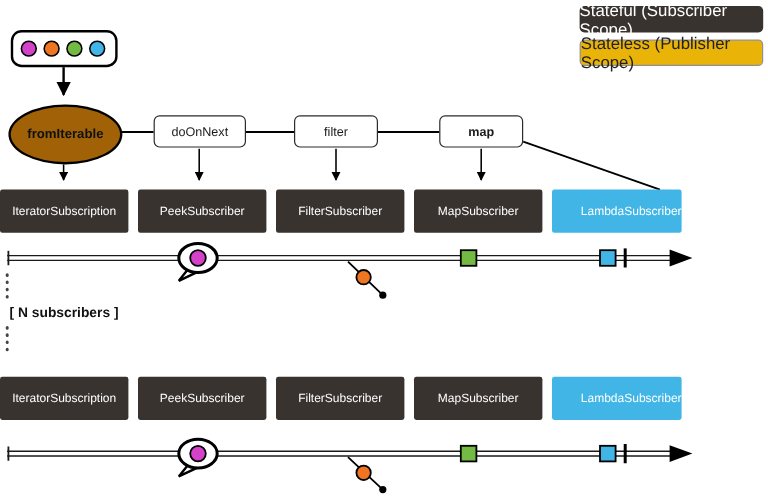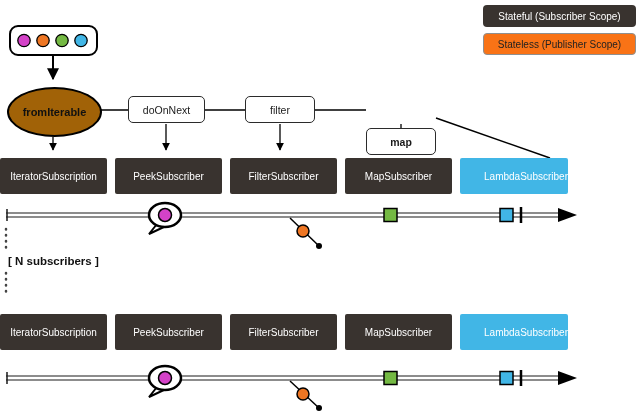--- a/index.html
+++ b/index.html
@@ -5,35 +5,35 @@
   html,body{margin:0;padding:0;background:#fff;}
   .canvas{
     position:relative;width:640px;height:413px;background:#fff;
     font-family:"Liberation Sans",sans-serif;overflow:hidden;
   }
   svg.overlay{position:absolute;left:0;top:0;z-index:1;}
   .node{position:absolute;z-index:2;box-sizing:border-box;
         display:flex;align-items:center;justify-content:center;}
 
   
-  .legend-item{left:483px;width:153px;height:22px;border-radius:4px;font-size:10px;}
+  .legend-item{left:483px;width:153px;height:22px;border-radius:4px;font-size:14px;}
   .legend-dark{background:#39332f;color:#fff;}
-  .legend-light{background:#f97316;border:1px solid #8f8f8f;color:#222;}
+  .legend-light{background:#eab308;border:1px solid #8f8f8f;color:#222;}
   .legend-blue{background:#41b6e6;color:#fff;}
 
   
   .source-box{left:9px;top:25px;width:89px;height:31px;border:2.5px solid #000;
               border-radius:9px;background:#fff;gap:4px;}
   .ellipse{left:7px;top:87px;width:95px;height:50px;border:2.5px solid #000;
            border-radius:50%;background:#a16207;font-weight:bold;font-size:11px;color:#111;}
   .op{top:96px;height:27px;background:#fff;border:1.5px solid #2b2b2b;
       border-radius:5px;font-size:10.5px;color:#1a1a1a;}
   .op-doonnext{left:128px;width:77px;}
   .op-filter{left:245px;width:70px;text-align:right;}
-  .op-map{left:366px;width:70px;font-weight:bold;margin-top:32px;}
+  .op-map{left:366px;width:70px;font-weight:bold;}
 
   
   .sub{height:36px;border-radius:2px;color:#fff;font-size:10px;}
   .sub-dark{background:#39332f;}
   .sub-blue{background:#41b6e6;}
   .row1{top:158px;} .row2{top:314px;}
   .c1{left:0;width:107px;} .c2{left:115px;width:107px;} .c3{left:230px;width:107px;}
   .c4{left:345px;width:107px;} .c5{left:460px;width:108px;padding-left:24px;}
 
   .nsub{left:8px;top:255px;font-size:11.5px;font-weight:600;color:#111;z-index:2;position:absolute;}

